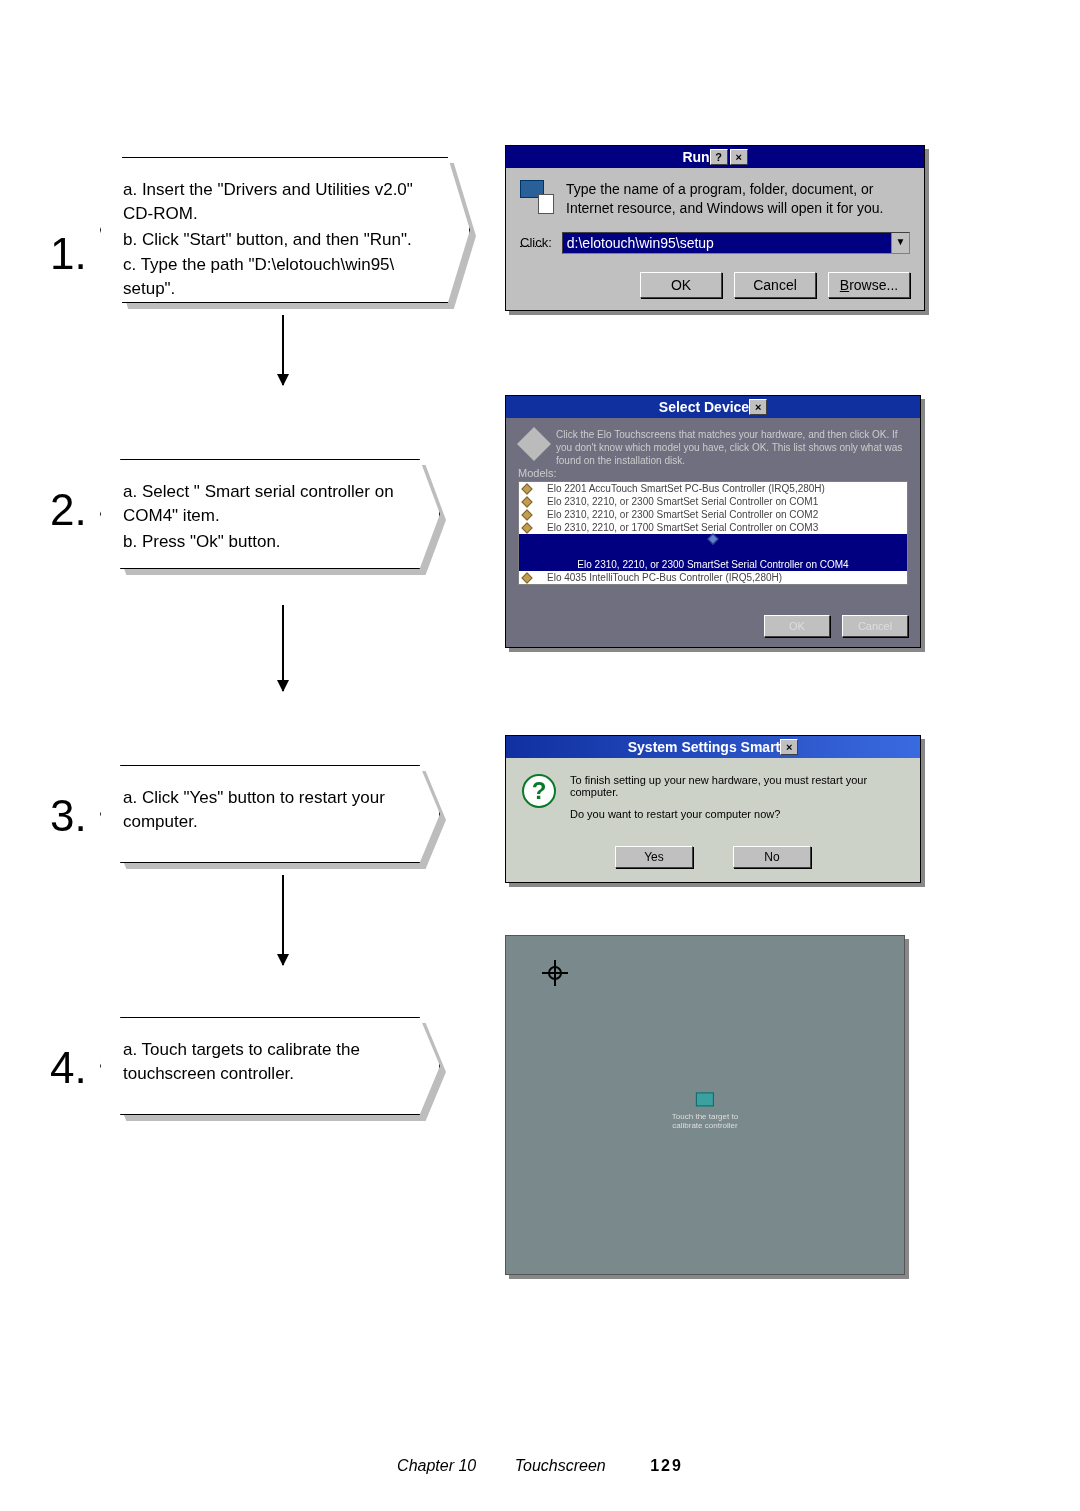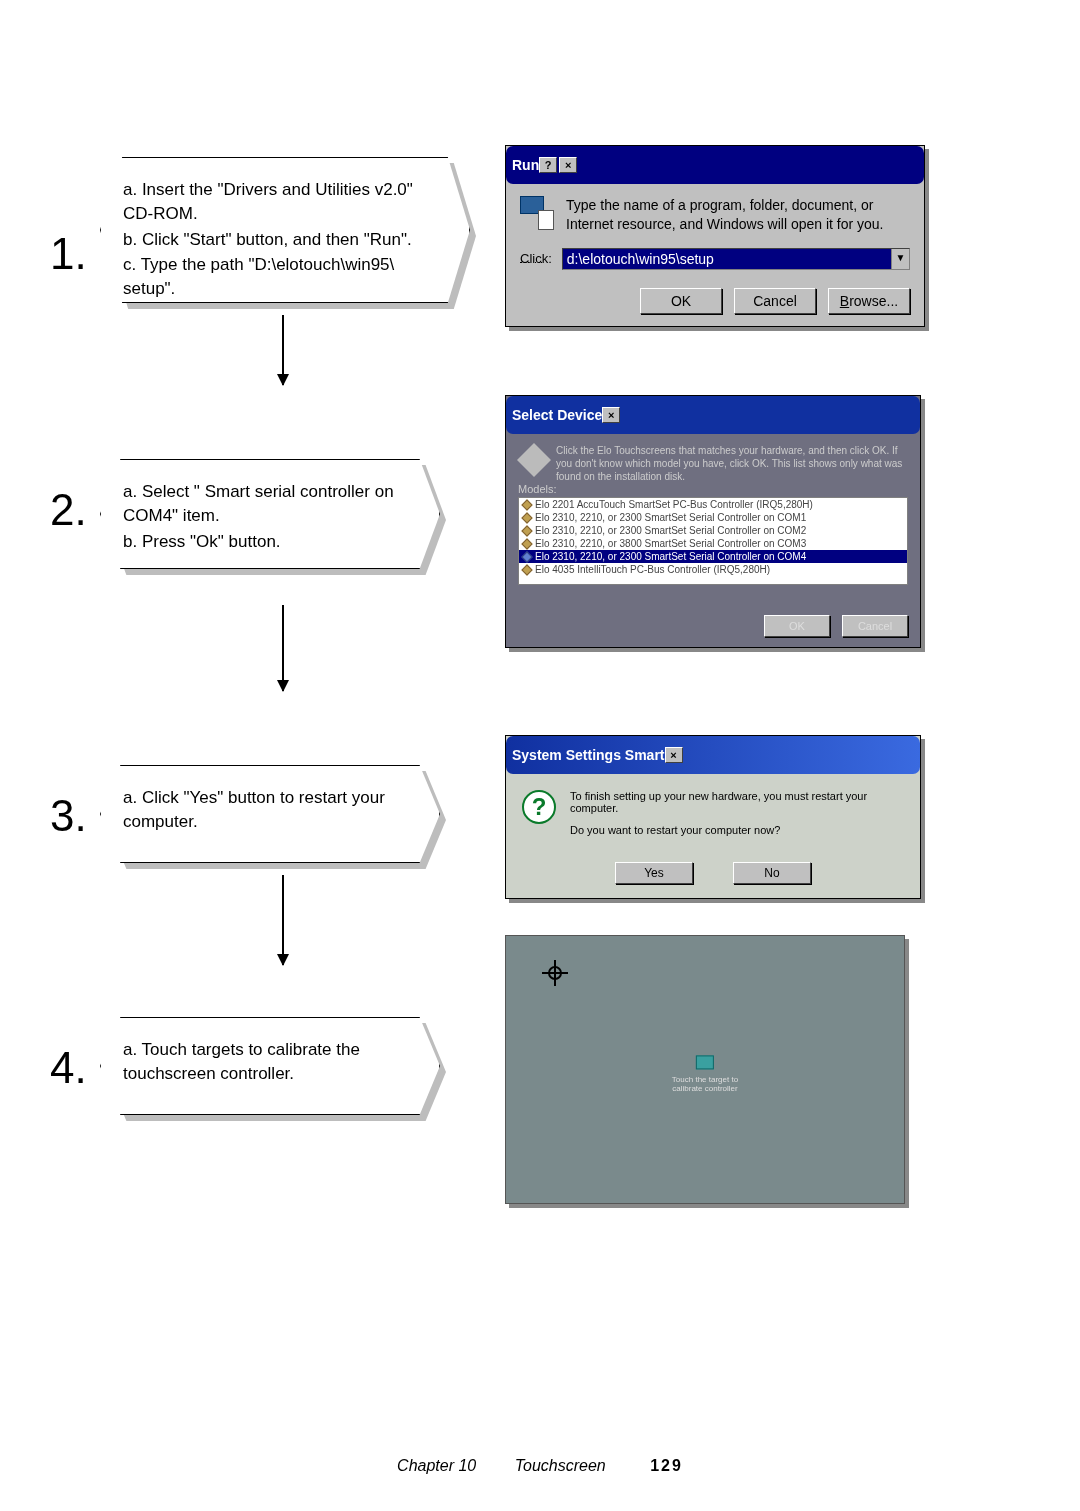--- a/index.html
+++ b/index.html
@@ -64,27 +64,26 @@
     position: absolute;
     background: #c0c0c0;
     border: 1px solid #000;
     box-shadow: 4px 4px 0 #888;
     font-family: "Helvetica", "Arial", sans-serif;
     font-size: 13px;
   }
   .titlebar {
     background: #000080;
     color: #fff;
-    padding: 11px 6px;
+    padding: 3px 6px;
     display: flex;
     align-items: center;
-    justify-content: flex-start;
+    justify-content: center;
     font-weight: bold;
     font-size: 14px;
-    border-radius: 7px;
   }
   .titlebar .btns { display: flex; gap: 2px; }
   .titlebar .winbtn {
     width: 18px; height: 16px;
     background: #c0c0c0;
     border: 1px solid #fff;
     border-right-color: #404040;
     border-bottom-color: #404040;
     font-size: 11px;
     text-align: center;
@@ -157,23 +156,23 @@
     background:#bbb;
     transform: rotate(45deg);
     margin-top:4px; margin-left:4px;
   }
   .models-label { color:#ccc; font-size:11px; margin-bottom:2px; }
   .listbox {
     background:#fff; border:1px solid #808080;
     font-size:10px; color:#000;
     min-height:88px;
   }
-  .listbox .li { padding:1px 4px; color:#444; display:flex; gap:4px; align-items:center; }
+  .listbox .li { padding:1px 4px; color:#444; display:flex; gap:16px; align-items:center; }
   .listbox .li .blt { width:8px; height:8px; background:#c0a050; border:1px solid #806030; flex-shrink:0; transform:rotate(45deg); }
-  .listbox .li.sel { background:#000080; color:#fff; }
+  .listbox .li.sel { background:#000080; color:#fff;flex-direction:column; }
   .listbox .li.sel .blt { background:#6080d0; border-color:#304080; }
   
   .ssc-body { padding:16px; display:flex; gap:14px; font-size:11px; color:#000; }
   .qicon {
     width:34px; height:34px; border-radius:50%;
     background:#fff; border:2px solid #0a7a2a;
     display:flex; align-items:center; justify-content:center;
     color:#0a7a2a; font-size:24px; font-weight:bold;
     flex-shrink:0;
   }
@@ -295,21 +294,21 @@
           <div class="li">
               <span class="blt"></span>
               <span>Elo 2310, 2210, or 2300 SmartSet Serial Controller on COM1</span>
             </div>
           <div class="li">
               <span class="blt"></span>
               <span>Elo 2310, 2210, or 2300 SmartSet Serial Controller on COM2</span>
             </div>
           <div class="li">
               <span class="blt"></span>
-              <span>Elo 2310, 2210, or 3800 SmartSet Serial Controller on COM3</span>
+              <span>Elo 2310, 2210, or 1700 SmartSet Serial Controller on COM3</span>
             </div>
           <div class="li sel">
               <span class="blt"></span>
               <span>Elo 2310, 2210, or 2300 SmartSet Serial Controller on COM4</span>
             </div>
           <div class="li">
               <span class="blt"></span>
               <span>Elo 4035 IntelliTouch PC-Bus Controller (IRQ5,280H)</span>
             </div>
         </div>
@@ -355,21 +354,21 @@
   <div class="arrow" style="left:232px; top:730px; height:90px;"></div>
 
   <div class="row" style="height:320px; margin-top:40px;">
     <div class="step-num" style="left:0; top:68px;">4.</div>
 
     <div class="hex-shadow" style="left:56px; top:48px; width:340px; height:98px;"></div>
     <div class="hex" style="left:50px; top:42px; width:340px; height:98px;">
       <div>a. Touch targets to calibrate the touchscreen controller.</div>
     </div>
 
-    <div class="cal" style="left:455px; top:-40px; width:400px; height:269px;">
+    <div class="cal" style="left:455px; top:-40px; width:400px; height:340px;">
       <div class="cross" style="left:36px; top:24px;">
           <div class="ring"></div>
         </div>
       <div class="cal-center">
         <div class="tiny-icon"></div>
         <div class="tiny">Touch the target to</div>
         <div class="tiny">calibrate controller</div>
       </div>
     </div>
   </div>

